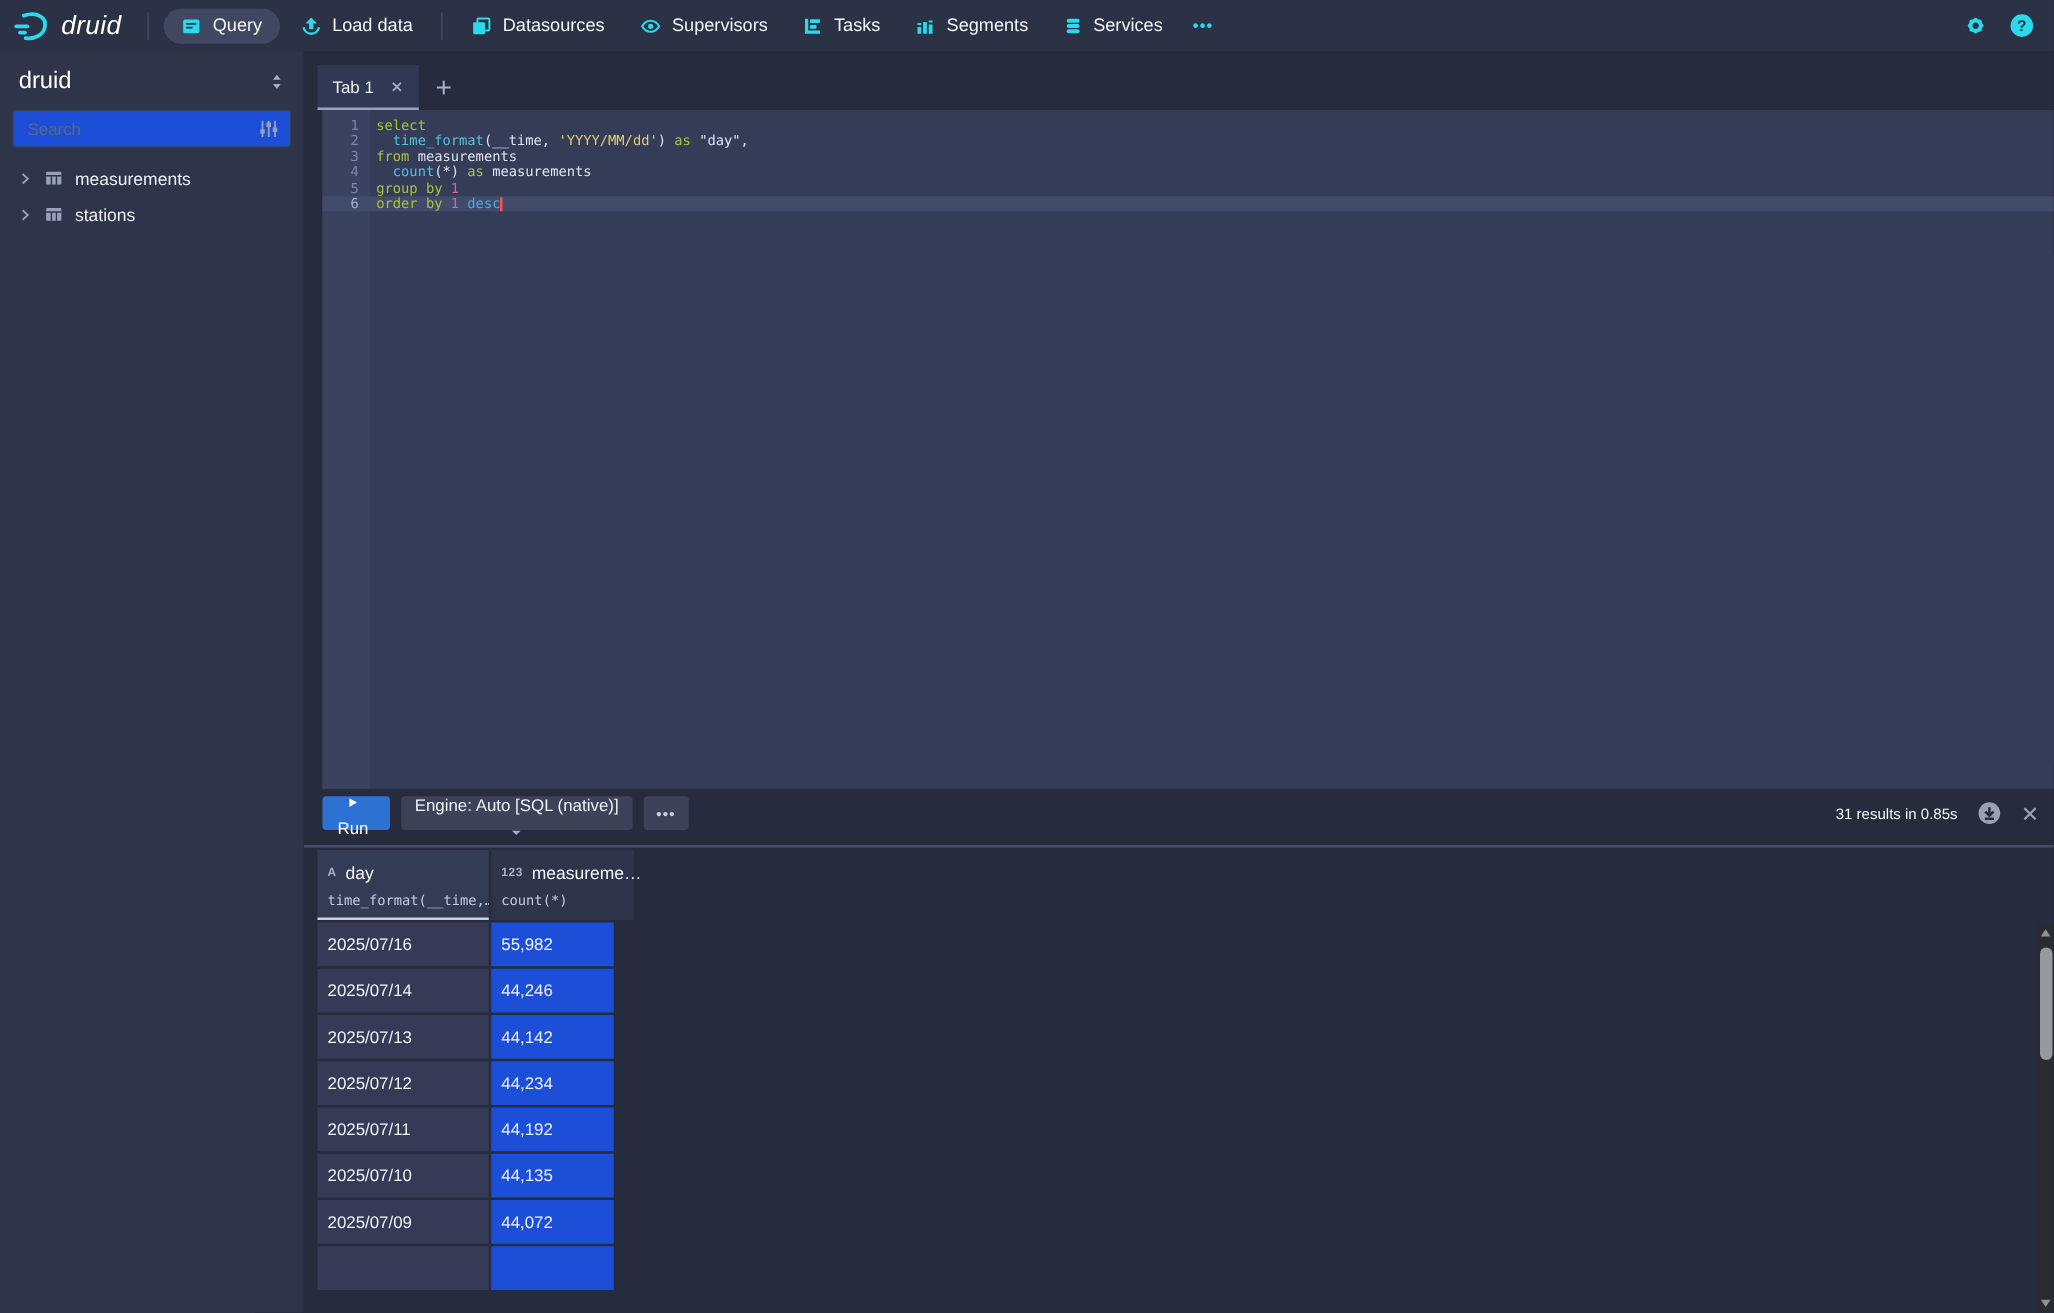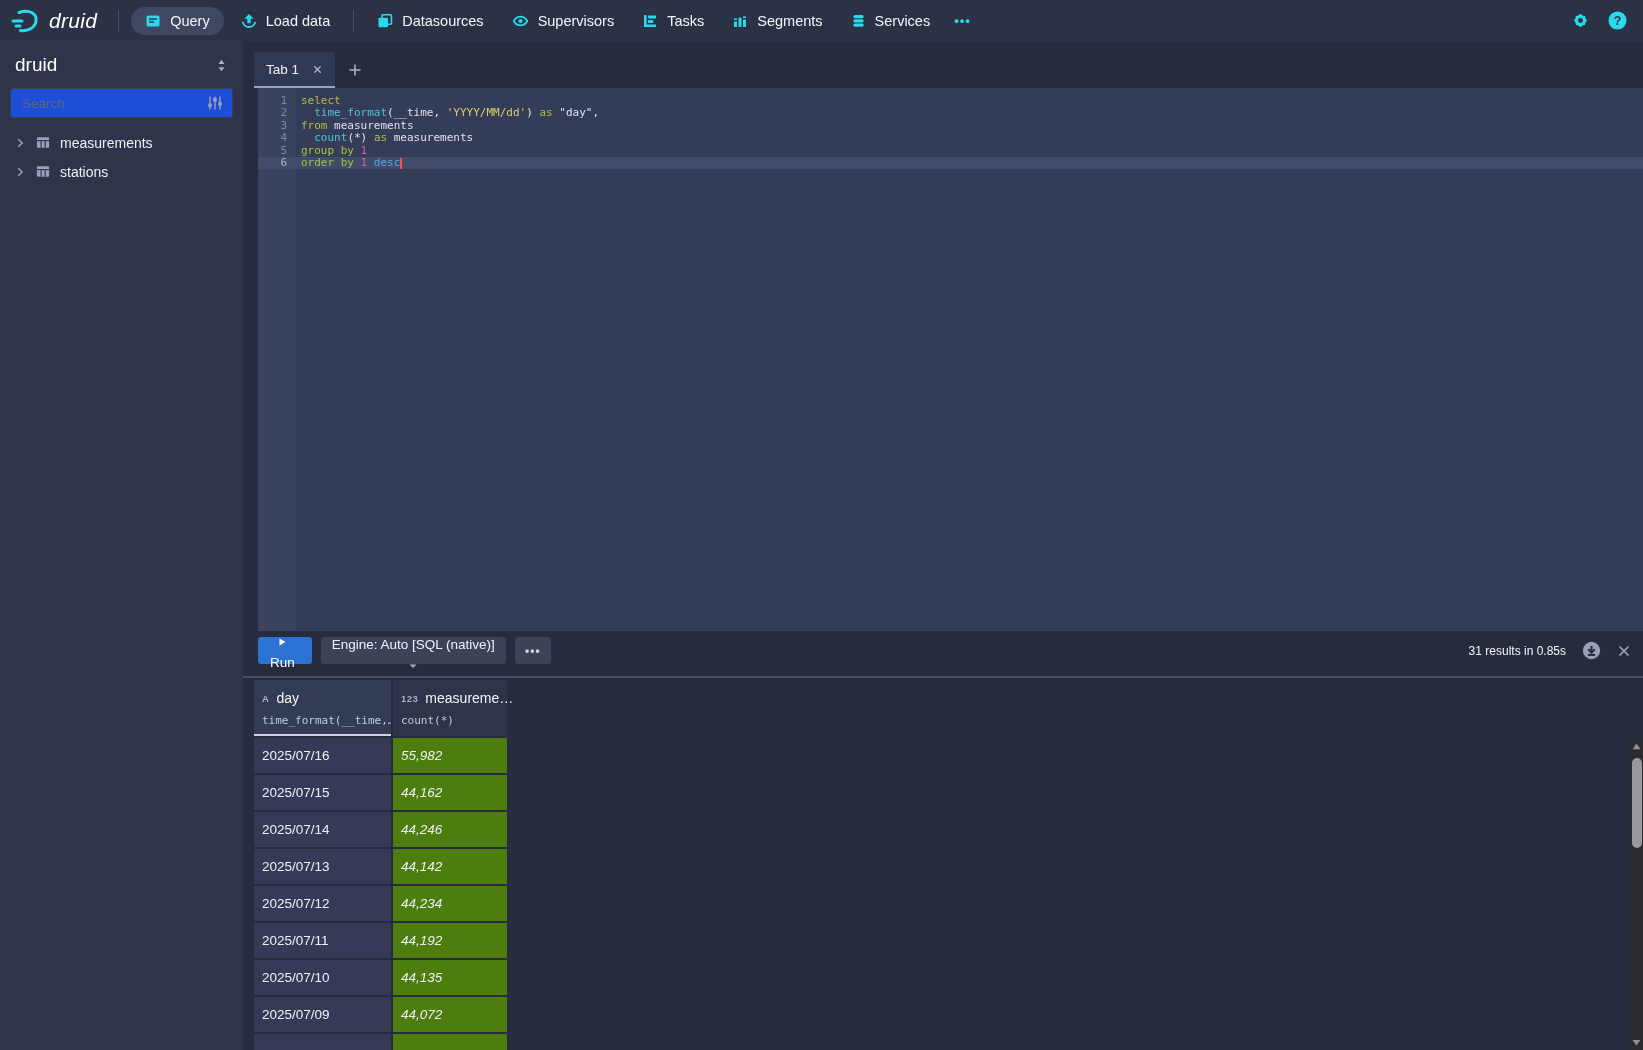--- a/index.html
+++ b/index.html
@@ -71,21 +71,21 @@
   .th{box-sizing:border-box;padding:6px 0 0 8px;position:relative;cursor:pointer;}
   .th1{width:137px;background:#343b55;}
   .th2{width:114px;background:#2e3449;}
   .cname{font-size:14px;color:#f2f5f9;display:flex;align-items:center;gap:7px;height:24px;}
   .ctype{font-size:9.5px;font-weight:bold;color:#aab2c8;letter-spacing:.5px;}
   .cexpr{font-family:"DejaVu Sans Mono",monospace;font-size:11px;color:#c3cade;padding:4px 0 9px 0;white-space:nowrap;overflow:hidden;}
   .sort-line{position:absolute;left:0;right:0;bottom:0;height:2px;background:#ccd1e0;}
   .trow{display:flex;gap:2px;margin-top:2px;}
   .tcell{height:35px;display:flex;align-items:center;padding-left:8px;box-sizing:border-box;font-size:13.5px;color:#eef1f6;cursor:default;}
   .tcell.c0{width:137px;background:#353b56;}
-  .tcell.c1{width:114px;background:#4d7c0f;font-style:italic;}
+  .tcell.c1{width:98px;background:#1d4ed8;}
 
   
   .vscroll{position:absolute;right:0;top:69px;bottom:0;width:13px;background:#2b2b2f;}
   .sb-up{position:absolute;top:0;left:0;right:0;height:15px;display:flex;align-items:center;justify-content:center;cursor:pointer;}
   .sb-down{position:absolute;bottom:0;left:0;right:0;height:15px;display:flex;align-items:center;justify-content:center;cursor:pointer;}
   .sb-thumb{position:absolute;top:19px;left:1.5px;width:10px;height:90px;background:#97999e;border-radius:6px;cursor:grab;}
 </style>
 </head>
 <body>
 
@@ -366,24 +366,20 @@
           </div>
           <div class="cexpr">count(*)</div>
         </div>
       </div>
       <div>
           <div class="trow">
             <div class="tcell c0">2025/07/16</div>
             <div class="tcell c1">55,982</div>
           </div>
           <div class="trow">
-            <div class="tcell c0">2025/07/15</div>
-            <div class="tcell c1">44,162</div>
-          </div>
-          <div class="trow">
             <div class="tcell c0">2025/07/14</div>
             <div class="tcell c1">44,246</div>
           </div>
           <div class="trow">
             <div class="tcell c0">2025/07/13</div>
             <div class="tcell c1">44,142</div>
           </div>
           <div class="trow">
             <div class="tcell c0">2025/07/12</div>
             <div class="tcell c1">44,234</div>

